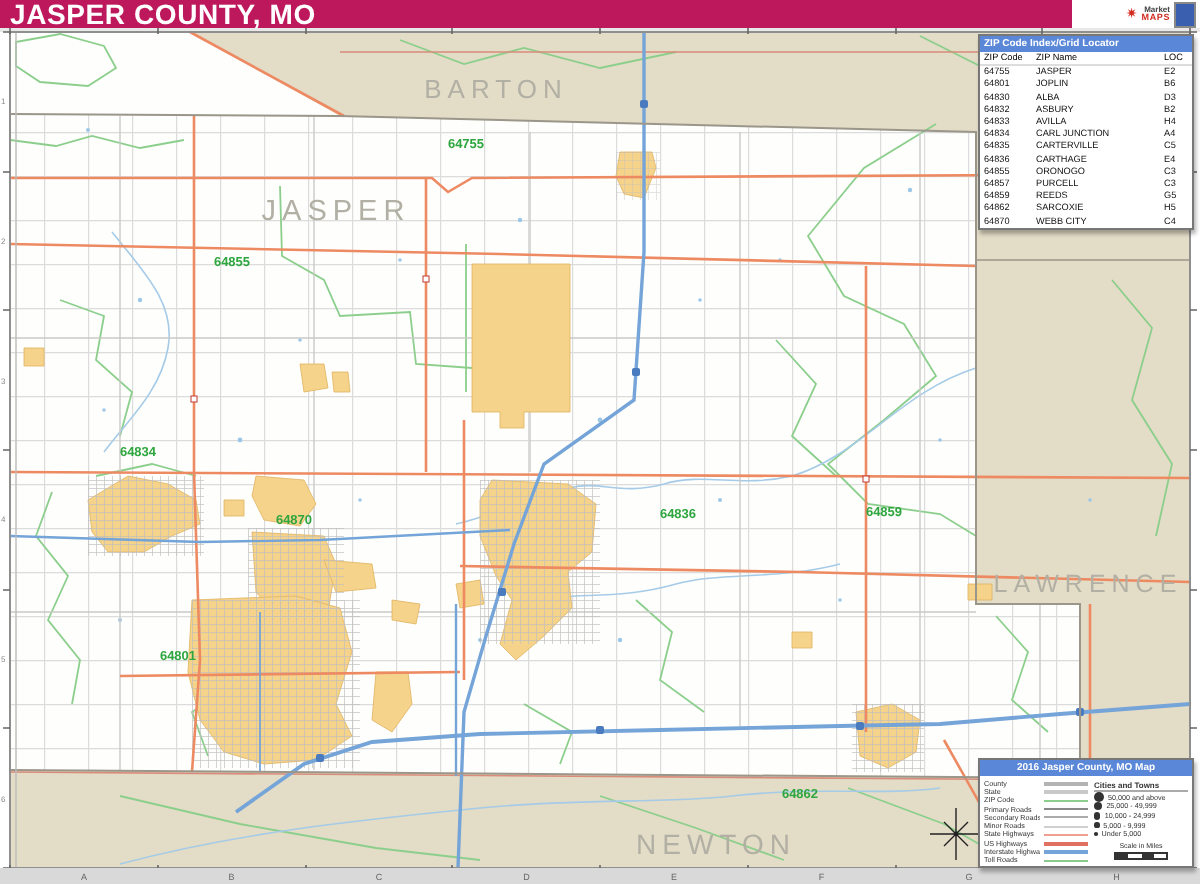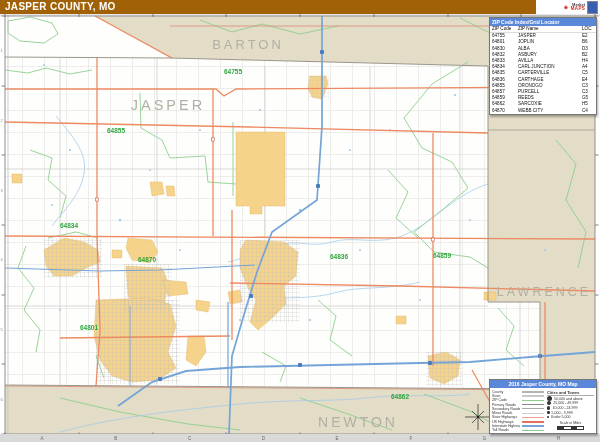--- a/index.html
+++ b/index.html
@@ -1,21 +1,21 @@
 <!DOCTYPE html>
 <html><head>
 <meta charset="utf-8">
 <style>
   html,body{margin:0;padding:0;background:#fff;}
   .app{position:relative;width:600px;height:442px;overflow:hidden;background:#fff;
        font-family:"Liberation Sans",sans-serif;}
 
   
-  .titlebar{position:absolute;left:0;top:0;width:536px;height:14px;background:#a16207;
-            color:#fff;font-size:10px;font-weight:bold;line-height:14px;
+  .titlebar{position:absolute;left:0;top:0;width:536px;height:14px;background:#be185d;
+            color:#fff;font-size:14px;font-weight:bold;line-height:14px;
             padding-left:5px;box-sizing:border-box;letter-spacing:.3px;z-index:5;}
   .logo{position:absolute;left:536px;top:0;width:64px;height:14px;background:#fff;z-index:5;
         display:flex;align-items:center;justify-content:flex-end;gap:2px;padding-right:2px;box-sizing:border-box;}
   .logo-txt{display:flex;flex-direction:column;line-height:4px;text-align:right;}
   .logo-l1{font-size:4px;color:#444;font-weight:bold;}
   .logo-l2{font-size:4.5px;color:#d22c21;font-weight:bold;letter-spacing:.3px;}
   .logo-badge{width:9px;height:11px;background:#3a5fae;border:0.5px solid #888;}
   .logo-star{color:#d22c21;font-size:7px;line-height:11px;}
 
   

